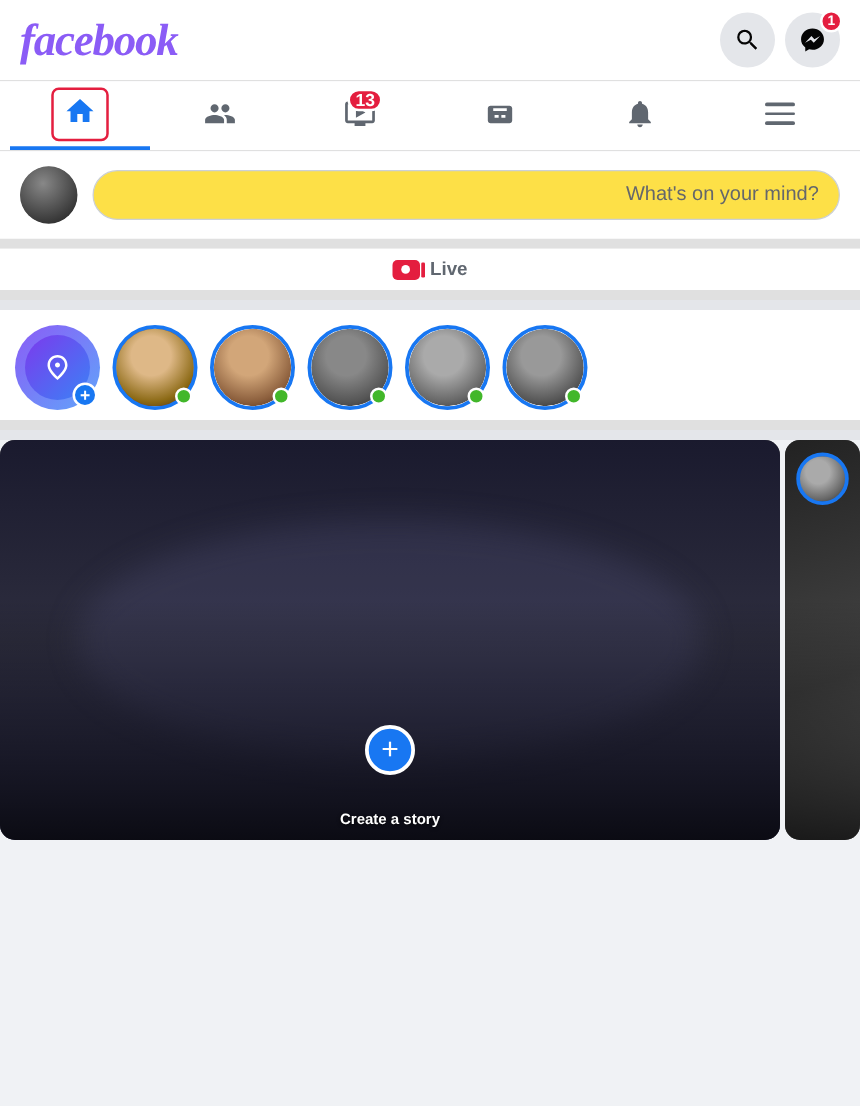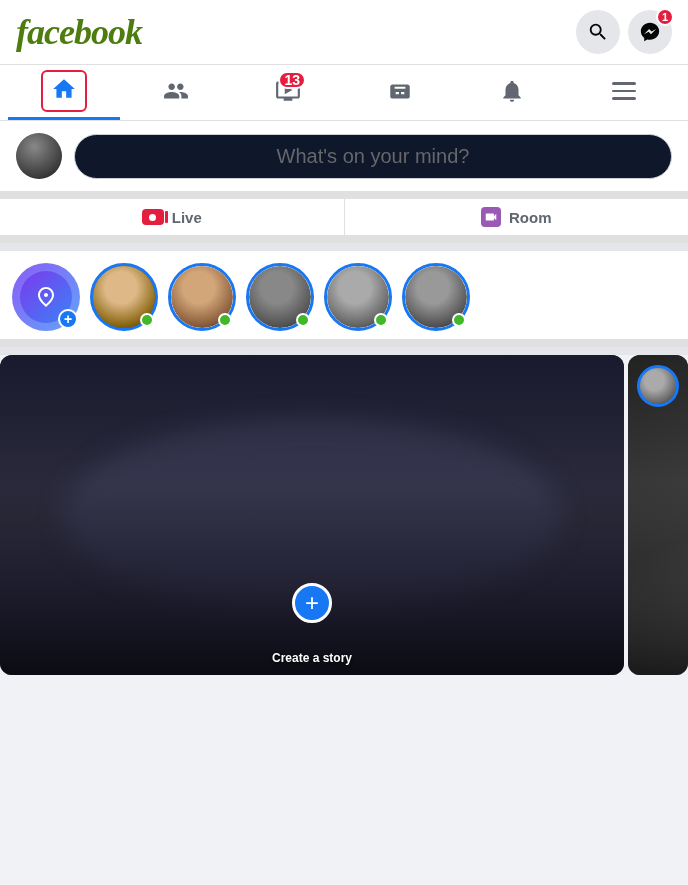--- a/index.html
+++ b/index.html
@@ -17,21 +17,21 @@
       background: #fff;
       padding: 10px 16px;
       display: flex;
       align-items: center;
       justify-content: space-between;
       border-bottom: 1px solid #e0e0e0;
     }
     .fb-logo {
       font-size: 36px;
       font-weight: 700;
-      color: #4d7c0f;
+      color: #8b5cf6;
       letter-spacing: -1px;
       font-family: Georgia, serif;
       font-style: italic;
     }
     .header-right {
       display: flex;
       align-items: center;
       gap: 8px;
     }
     .icon-circle {
@@ -165,25 +165,25 @@
       border-radius: 50%;
       background: #888;
       overflow: hidden;
       flex-shrink: 0;
     }
     .post-input {
       flex: 1;
       border: 1.5px solid #ccd0d5;
       border-radius: 999px;
       padding: 10px 16px;
-      font-size: 20px;
+      font-size: 16px;
       color: #65676b;
-      background: #0f172a;
-      cursor: pointer;
-      text-align: center;
+      background: #fde047;
+      cursor: pointer;
+      text-align: right;
     }
 
     
     .action-bar {
       background: #fff;
       display: flex;
       border-bottom: 8px solid #e0e0e0;
     }
     .action-btn {
       flex: 1;
@@ -367,28 +367,20 @@
 <div class="action-bar">
   <div class="action-btn">
     <div style="display:flex;align-items:center;gap:3px;">
       <div style="width:22px;height:16px;background:#e41e3f;border-radius:4px;display:flex;align-items:center;justify-content:center;position:relative;">
         <div style="width:7px;height:7px;background:#fff;border-radius:50%;"></div>
         <div style="width:3px;height:12px;background:#e41e3f;position:absolute;right:-4px;top:50%;transform:translateY(-50%);border-radius:1px;"></div>
       </div>
     </div>
     <span>Live</span>
   </div>
-  <div class="action-btn">
-    <div class="room-icon-box">
-      <svg width="14" height="14" viewBox="0 0 24 24" fill="white">
-        <path d="M17 10.5V7c0-.55-.45-1-1-1H4c-.55 0-1 .45-1 1v10c0 .55.45 1 1 1h12c.55 0 1-.45 1-1v-3.5l4 4v-11l-4 4z"></path>
-      </svg>
-    </div>
-    <span>Room</span>
-  </div>
 </div>
 
 <div class="divider-h"></div>
 
 <div class="story-bubbles">
 
   <div class="story-bubble">
     <div class="story-avatar-wrap">
       <div style="width:68px;height:68px;border-radius:50%;background:linear-gradient(135deg,#8b5cf6,#60a5fa);display:flex;align-items:center;justify-content:center;position:relative;">
 

